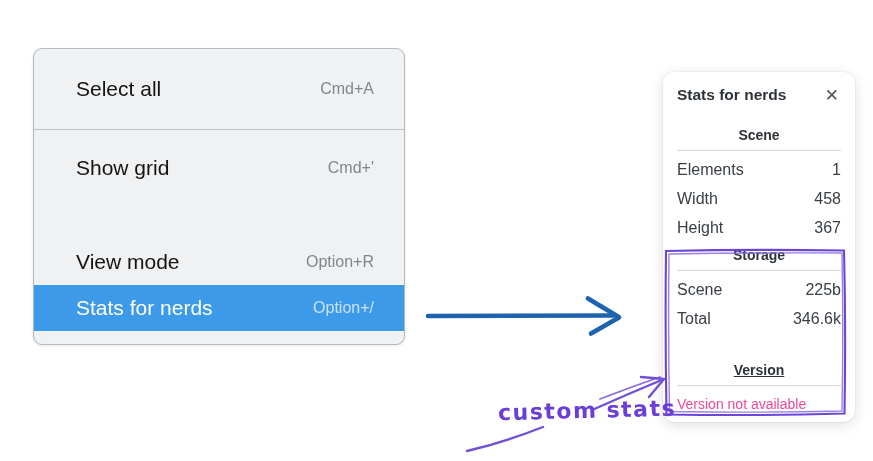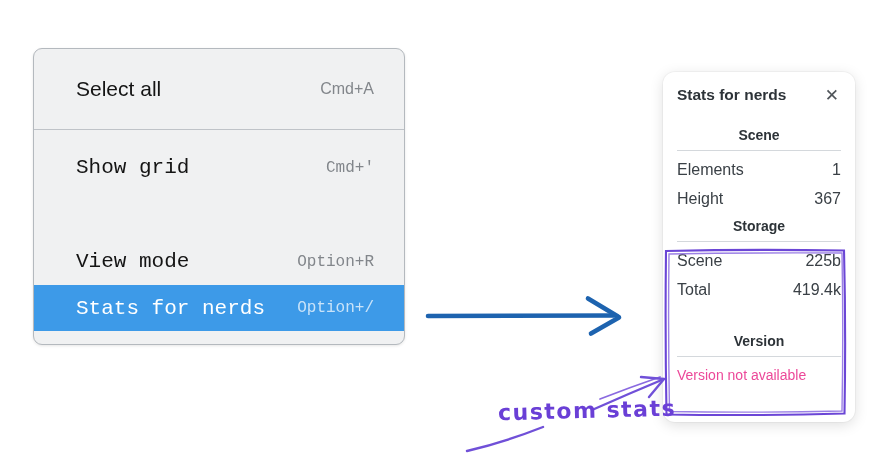--- a/index.html
+++ b/index.html
@@ -40,21 +40,21 @@
     color: #82868b;
     font-size: 16px;
   }
   .menu-item.first { height: 80px; }
   .menu-divider {
     height: 1px;
     background: #bfc3c8;
     width: 100%;
   }
   .menu-group { padding-top: 14px; }
-  .menu-group .menu-item { height: 47px; font-family: Liberation Mono, monospace; }
+  .menu-group .menu-item { height: 47px; }
   .menu-item.selected {
     background: #3d9ae8;
     color: #ffffff;
     height: 46px;
   }
   .menu-item.selected .shortcut { color: rgba(255,255,255,0.72); }
 
   
   .blue-arrow {
     position: absolute;
@@ -96,21 +96,21 @@
     font-family: "DejaVu Sans", sans-serif;
   }
   .section-heading {
     text-align: center;
     font-weight: 700;
     font-size: 14px;
     color: #2d3338;
   }
   .section-heading.scene { margin-top: 23px; }
   .section-heading.storage { margin-top: 3px; }
-  .section-heading.version { margin-top: 34px; }
+  .section-heading.version { margin-top: 34px; text-decoration: underline; }
   .rule {
     border: none;
     border-top: 1px solid #d4d8dc;
     margin: 7px 0 9px 0;
   }
   .stat-row {
     display: flex;
     justify-content: space-between;
     font-size: 16px;
     color: #3a4046;
@@ -181,33 +181,37 @@
       <button class="panel-close">✕</button>
     </div>
 
     <div class="section-heading scene">Scene</div>
     <hr class="rule">
     <div class="stat-row">
       <span>Elements</span>
       <span>1</span>
     </div>
     <div class="stat-row">
+      <span>Width</span>
+      <span>458</span>
+    </div>
+    <div class="stat-row">
       <span>Height</span>
       <span>367</span>
     </div>
 
     <div class="section-heading storage">Storage</div>
     <hr class="rule">
     <div class="stat-row">
       <span>Scene</span>
       <span>225b</span>
     </div>
     <div class="stat-row">
       <span>Total</span>
-      <span>419.4k</span>
+      <span>346.6k</span>
     </div>
 
     <div class="section-heading version">Version</div>
     <hr class="rule">
     <div class="stat-note">Version not available</div>
   </div>
 
   <svg class="purple-rect" width="200" height="185" viewBox="0 0 200 185">
     <path d="M10,11 Q95,9 188,10.5 Q190,90 188.5,173.5 Q100,176 10.5,174.5 Q9,92 10,11 Z" fill="none" stroke="#6b46d6" stroke-width="2.1" stroke-linecap="round"></path>
     <path d="M13,14 Q96,12.5 186,13 Q187.5,91 186,171 Q99,173 13.5,171.5 Q12,93 13,14 Z" fill="none" stroke="#8a6ae0" stroke-width="1.4" opacity="0.85" stroke-linecap="round"></path>

